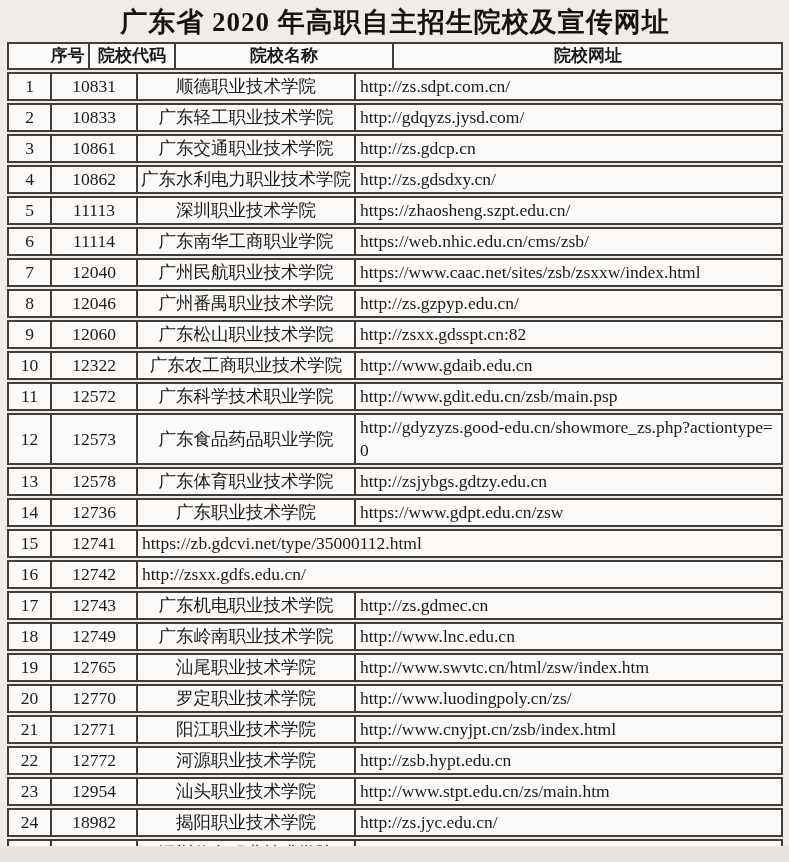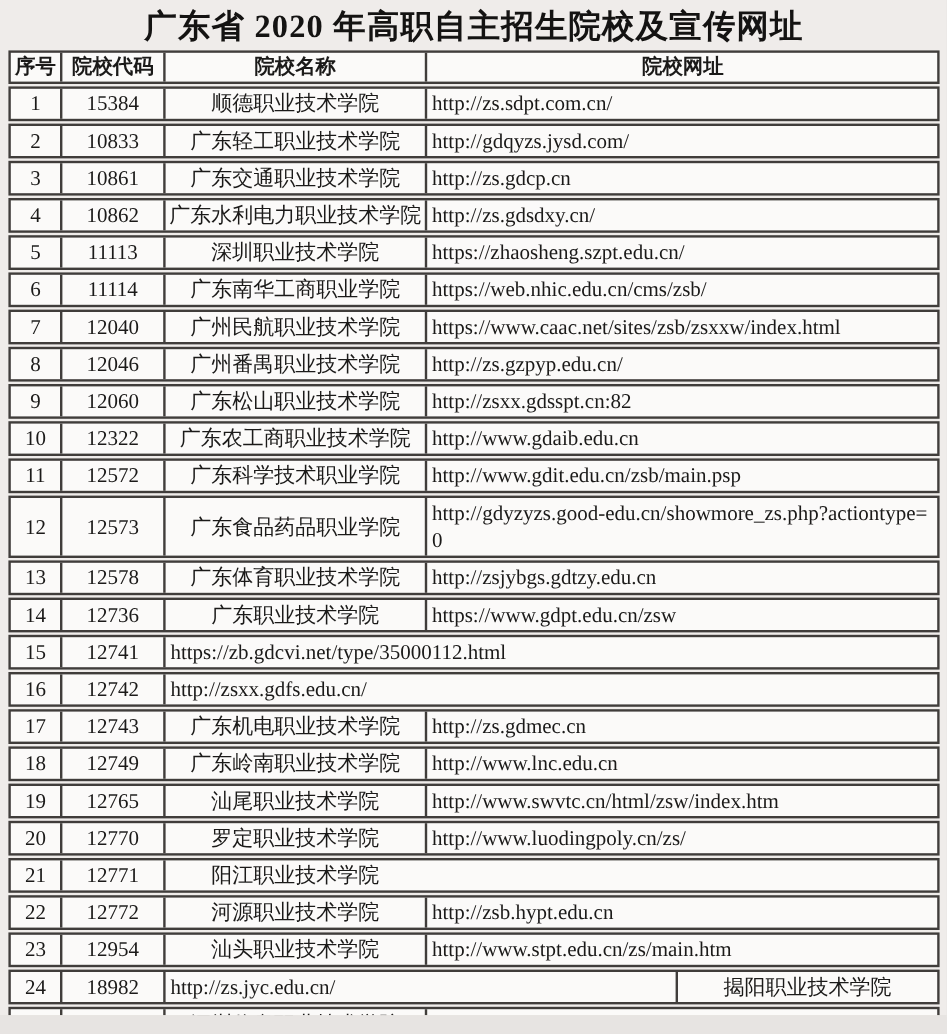--- a/index.html
+++ b/index.html
@@ -32,21 +32,21 @@
     width: 100%;
   }
   .row {
     display: flex;
     align-items: stretch;
     border: 2px solid #403d3b;
     background: #fbfaf9;
     margin-top: 2px;
     box-sizing: border-box;
   }
-  .row.header { margin-top: 0; }
+  .row.header { margin-top: 0; padding-left: 38px; }
   .cell {
     box-sizing: border-box;
     border-left: 2px solid #403d3b;
     min-height: 23px;
     line-height: 23px;
     font-size: 17.5px;
     display: flex;
     align-items: center;
     justify-content: center;
     text-align: center;
@@ -87,21 +87,21 @@
   <div class="grid">
     <div class="row header">
       <div class="cell c1">序号</div>
       <div class="cell c2">院校代码</div>
       <div class="cell c3">院校名称</div>
       <div class="cell c4">院校网址</div>
     </div>
     <div id="rows">
         <div class="row">
           <div class="cell c1">1</div>
-          <div class="cell c2">15384</div>
+          <div class="cell c2">10831</div>
           <div class="cell c3">顺德职业技术学院</div>
           <div class="cell c4">http://zs.sdpt.com.cn/</div>
         </div>
         <div class="row">
           <div class="cell c1">2</div>
           <div class="cell c2">10833</div>
           <div class="cell c3">广东轻工职业技术学院</div>
           <div class="cell c4">http://gdqyzs.jysd.com/</div>
         </div>
         <div class="row">
@@ -207,38 +207,39 @@
         <div class="row">
           <div class="cell c1">20</div>
           <div class="cell c2">12770</div>
           <div class="cell c3">罗定职业技术学院</div>
           <div class="cell c4">http://www.luodingpoly.cn/zs/</div>
         </div>
         <div class="row">
           <div class="cell c1">21</div>
           <div class="cell c2">12771</div>
           <div class="cell c3">阳江职业技术学院</div>
+          <div class="cell c4">http://www.cnyjpt.cn/zsb/index.html</div>
         </div>
         <div class="row">
           <div class="cell c1">22</div>
           <div class="cell c2">12772</div>
           <div class="cell c3">河源职业技术学院</div>
           <div class="cell c4">http://zsb.hypt.edu.cn</div>
         </div>
         <div class="row">
           <div class="cell c1">23</div>
           <div class="cell c2">12954</div>
           <div class="cell c3">汕头职业技术学院</div>
           <div class="cell c4">http://www.stpt.edu.cn/zs/main.htm</div>
         </div>
         <div class="row">
           <div class="cell c1">24</div>
           <div class="cell c2">18982</div>
+          <div class="cell c3">揭阳职业技术学院</div>
           <div class="cell c4">http://zs.jyc.edu.cn/</div>
-          <div class="cell c3">揭阳职业技术学院</div>
         </div>
         <div class="row">
           <div class="cell c1">25</div>
           <div class="cell c2">12957</div>
           <div class="cell c3">深圳信息职业技术学院</div>
           <div class="cell c4">http://zhaob.sziit.edu.cn/</div>
         </div>
       </div>
   </div>
 </div>

